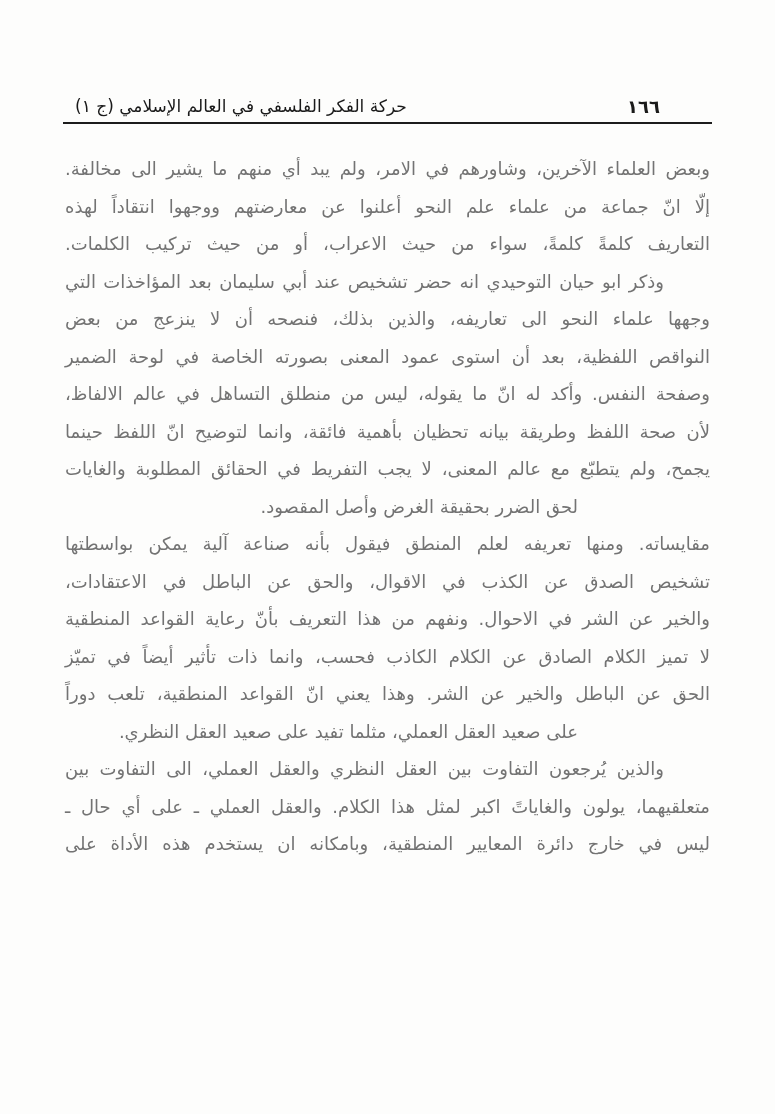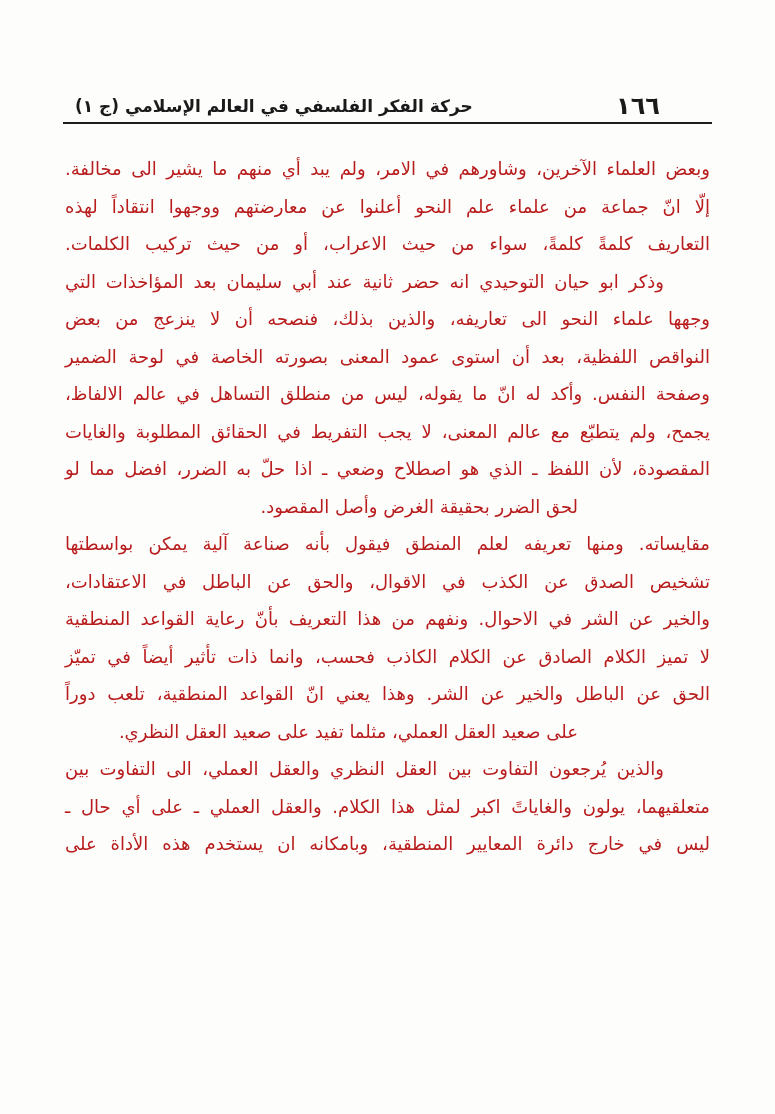--- a/index.html
+++ b/index.html
@@ -24,50 +24,50 @@
     top: 90px;
     right: 63px;
     left: 63px;
     height: 32px;
     display: flex;
     flex-direction: row;          
     justify-content: space-between;
     align-items: center;
   }
   .page-number {
-    font-size: 24px;
+    font-size: 18px;
     font-weight: bold;
     letter-spacing: 1px;
     padding-right: 52px;          
     white-space: nowrap;
     text-align: right;
   }
   .book-title {
     font-size: 17px;
-    font-weight: bold;
+    font-weight: normal;
     padding-left: 12px;           
     white-space: nowrap;
   }
   .header-rule {
     position: absolute;
     top: 122px;
     right: 63px;
     left: 63px;
     height: 0;
     border-top: 2.5px solid #1c1c1c;
   }
   
   .page-body {
     position: absolute;
     top: 150px;
     right: 65px;
     width: 645px;
     direction: rtl;
     font-size: 18px;
-    color: #b91c1c;
+    color: #737373;
   }
   .para { margin: 0; padding: 0; }
   .line {
     height: 37.5px;
     line-height: 37.5px;
     text-align: justify;
     text-align-last: justify;
     text-justify: inter-word;
     white-space: normal;
     overflow: visible;
@@ -93,26 +93,26 @@
 
   <div class="header-rule"></div>
 
   <main class="page-body">
       <div class="para">
         <div class="line">وبعض العلماء الآخرين، وشاورهم في الامر، ولم يبد أي منهم ما يشير الى مخالفة.</div>
         <div class="line">إلّا انّ جماعة من علماء علم النحو أعلنوا عن معارضتهم ووجهوا انتقاداً لهذه</div>
         <div class="line">التعاريف كلمةً كلمةً، سواء من حيث الاعراب، أو من حيث تركيب الكلمات.</div>
       </div>
       <div class="para">
-        <div class="line first">وذكر ابو حيان التوحيدي انه حضر ثانية عند أبي سليمان بعد المؤاخذات التي</div>
+        <div class="line first">وذكر ابو حيان التوحيدي انه حضر تشخيص عند أبي سليمان بعد المؤاخذات التي</div>
         <div class="line">وجهها علماء النحو الى تعاريفه، والذين بذلك، فنصحه أن لا ينزعج من بعض</div>
         <div class="line">النواقص اللفظية، بعد أن استوى عمود المعنى بصورته الخاصة في لوحة الضمير</div>
         <div class="line">وصفحة النفس. وأكد له انّ ما يقوله، ليس من منطلق التساهل في عالم الالفاظ،</div>
+        <div class="line">لأن صحة اللفظ وطريقة بيانه تحظيان بأهمية فائقة، وانما لتوضيح انّ اللفظ حينما</div>
         <div class="line">يجمح، ولم يتطبّع مع عالم المعنى، لا يجب التفريط في الحقائق المطلوبة والغايات</div>
-        <div class="line">المقصودة، لأن اللفظ ـ الذي هو اصطلاح وضعي ـ اذا حلّ به الضرر، افضل مما لو</div>
         <div class="line last-indent">لحق الضرر بحقيقة الغرض وأصل المقصود.</div>
       </div>
       <div class="para">
         <div class="line">مقايساته. ومنها تعريفه لعلم المنطق فيقول بأنه صناعة آلية يمكن بواسطتها</div>
         <div class="line">تشخيص الصدق عن الكذب في الاقوال، والحق عن الباطل في الاعتقادات،</div>
         <div class="line">والخير عن الشر في الاحوال. ونفهم من هذا التعريف بأنّ رعاية القواعد المنطقية</div>
         <div class="line">لا تميز الكلام الصادق عن الكلام الكاذب فحسب، وانما ذات تأثير أيضاً في تميّز</div>
         <div class="line">الحق عن الباطل والخير عن الشر. وهذا يعني انّ القواعد المنطقية، تلعب دوراً</div>
         <div class="line last-indent">على صعيد العقل العملي، مثلما تفيد على صعيد العقل النظري.</div>
       </div>

